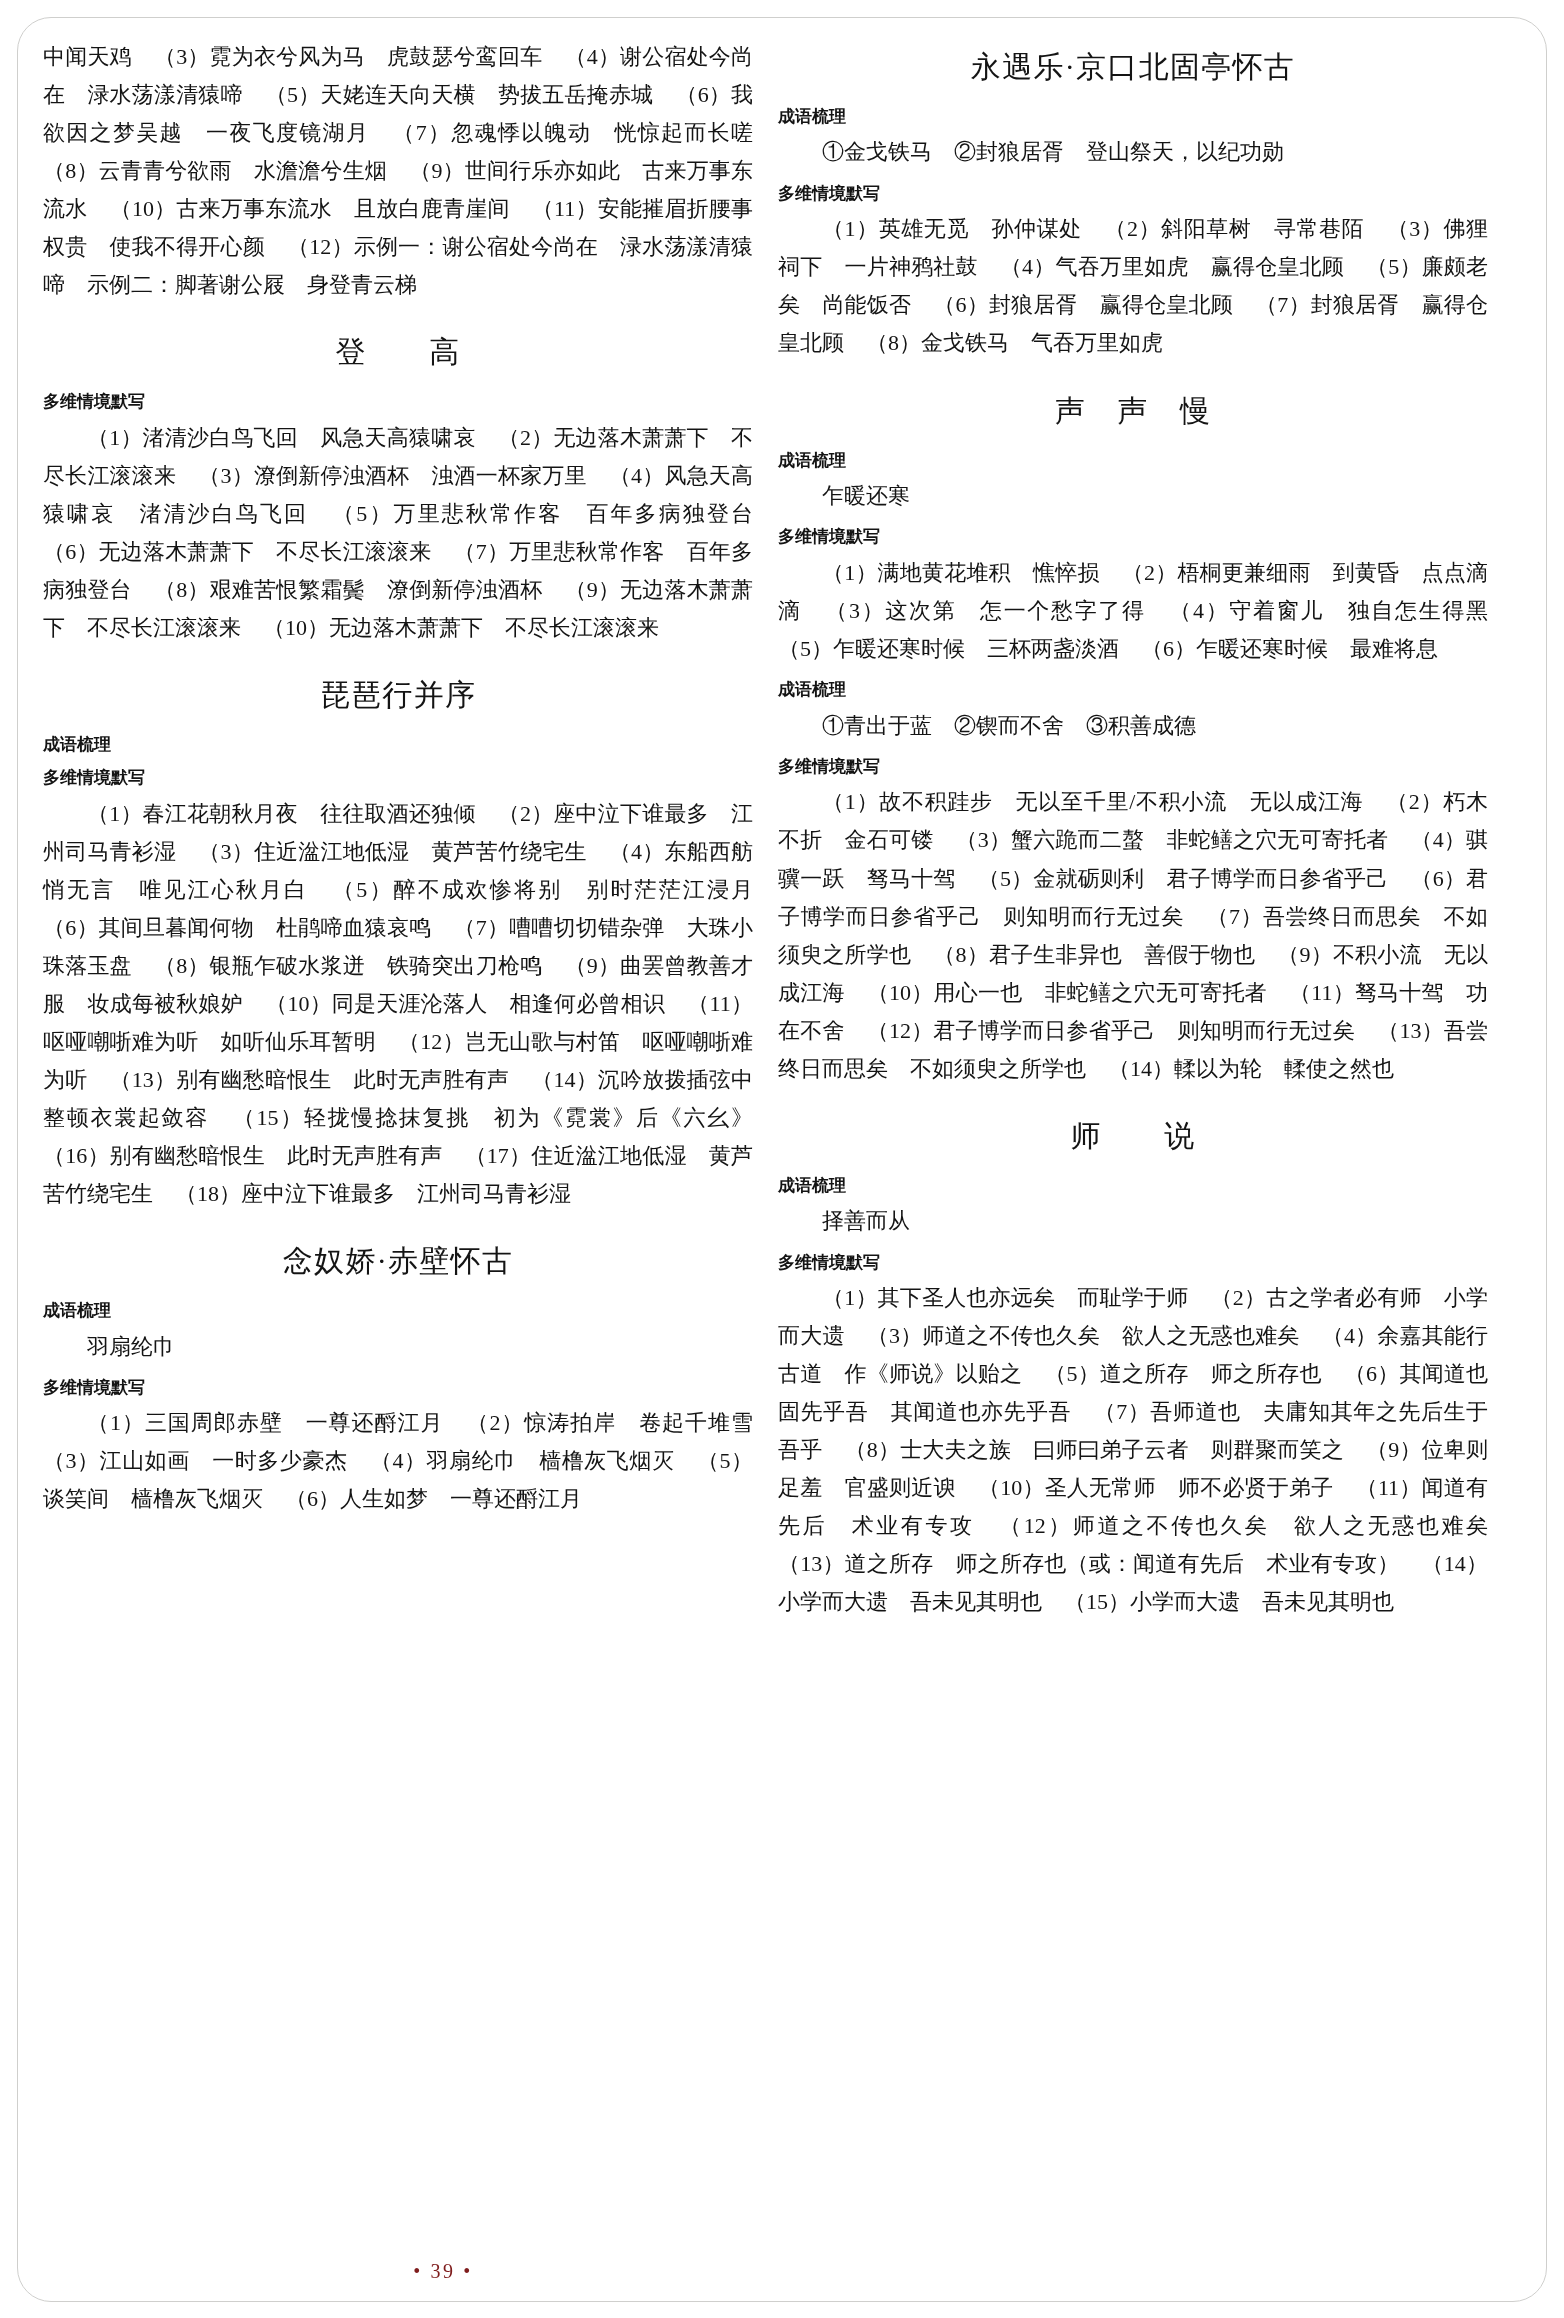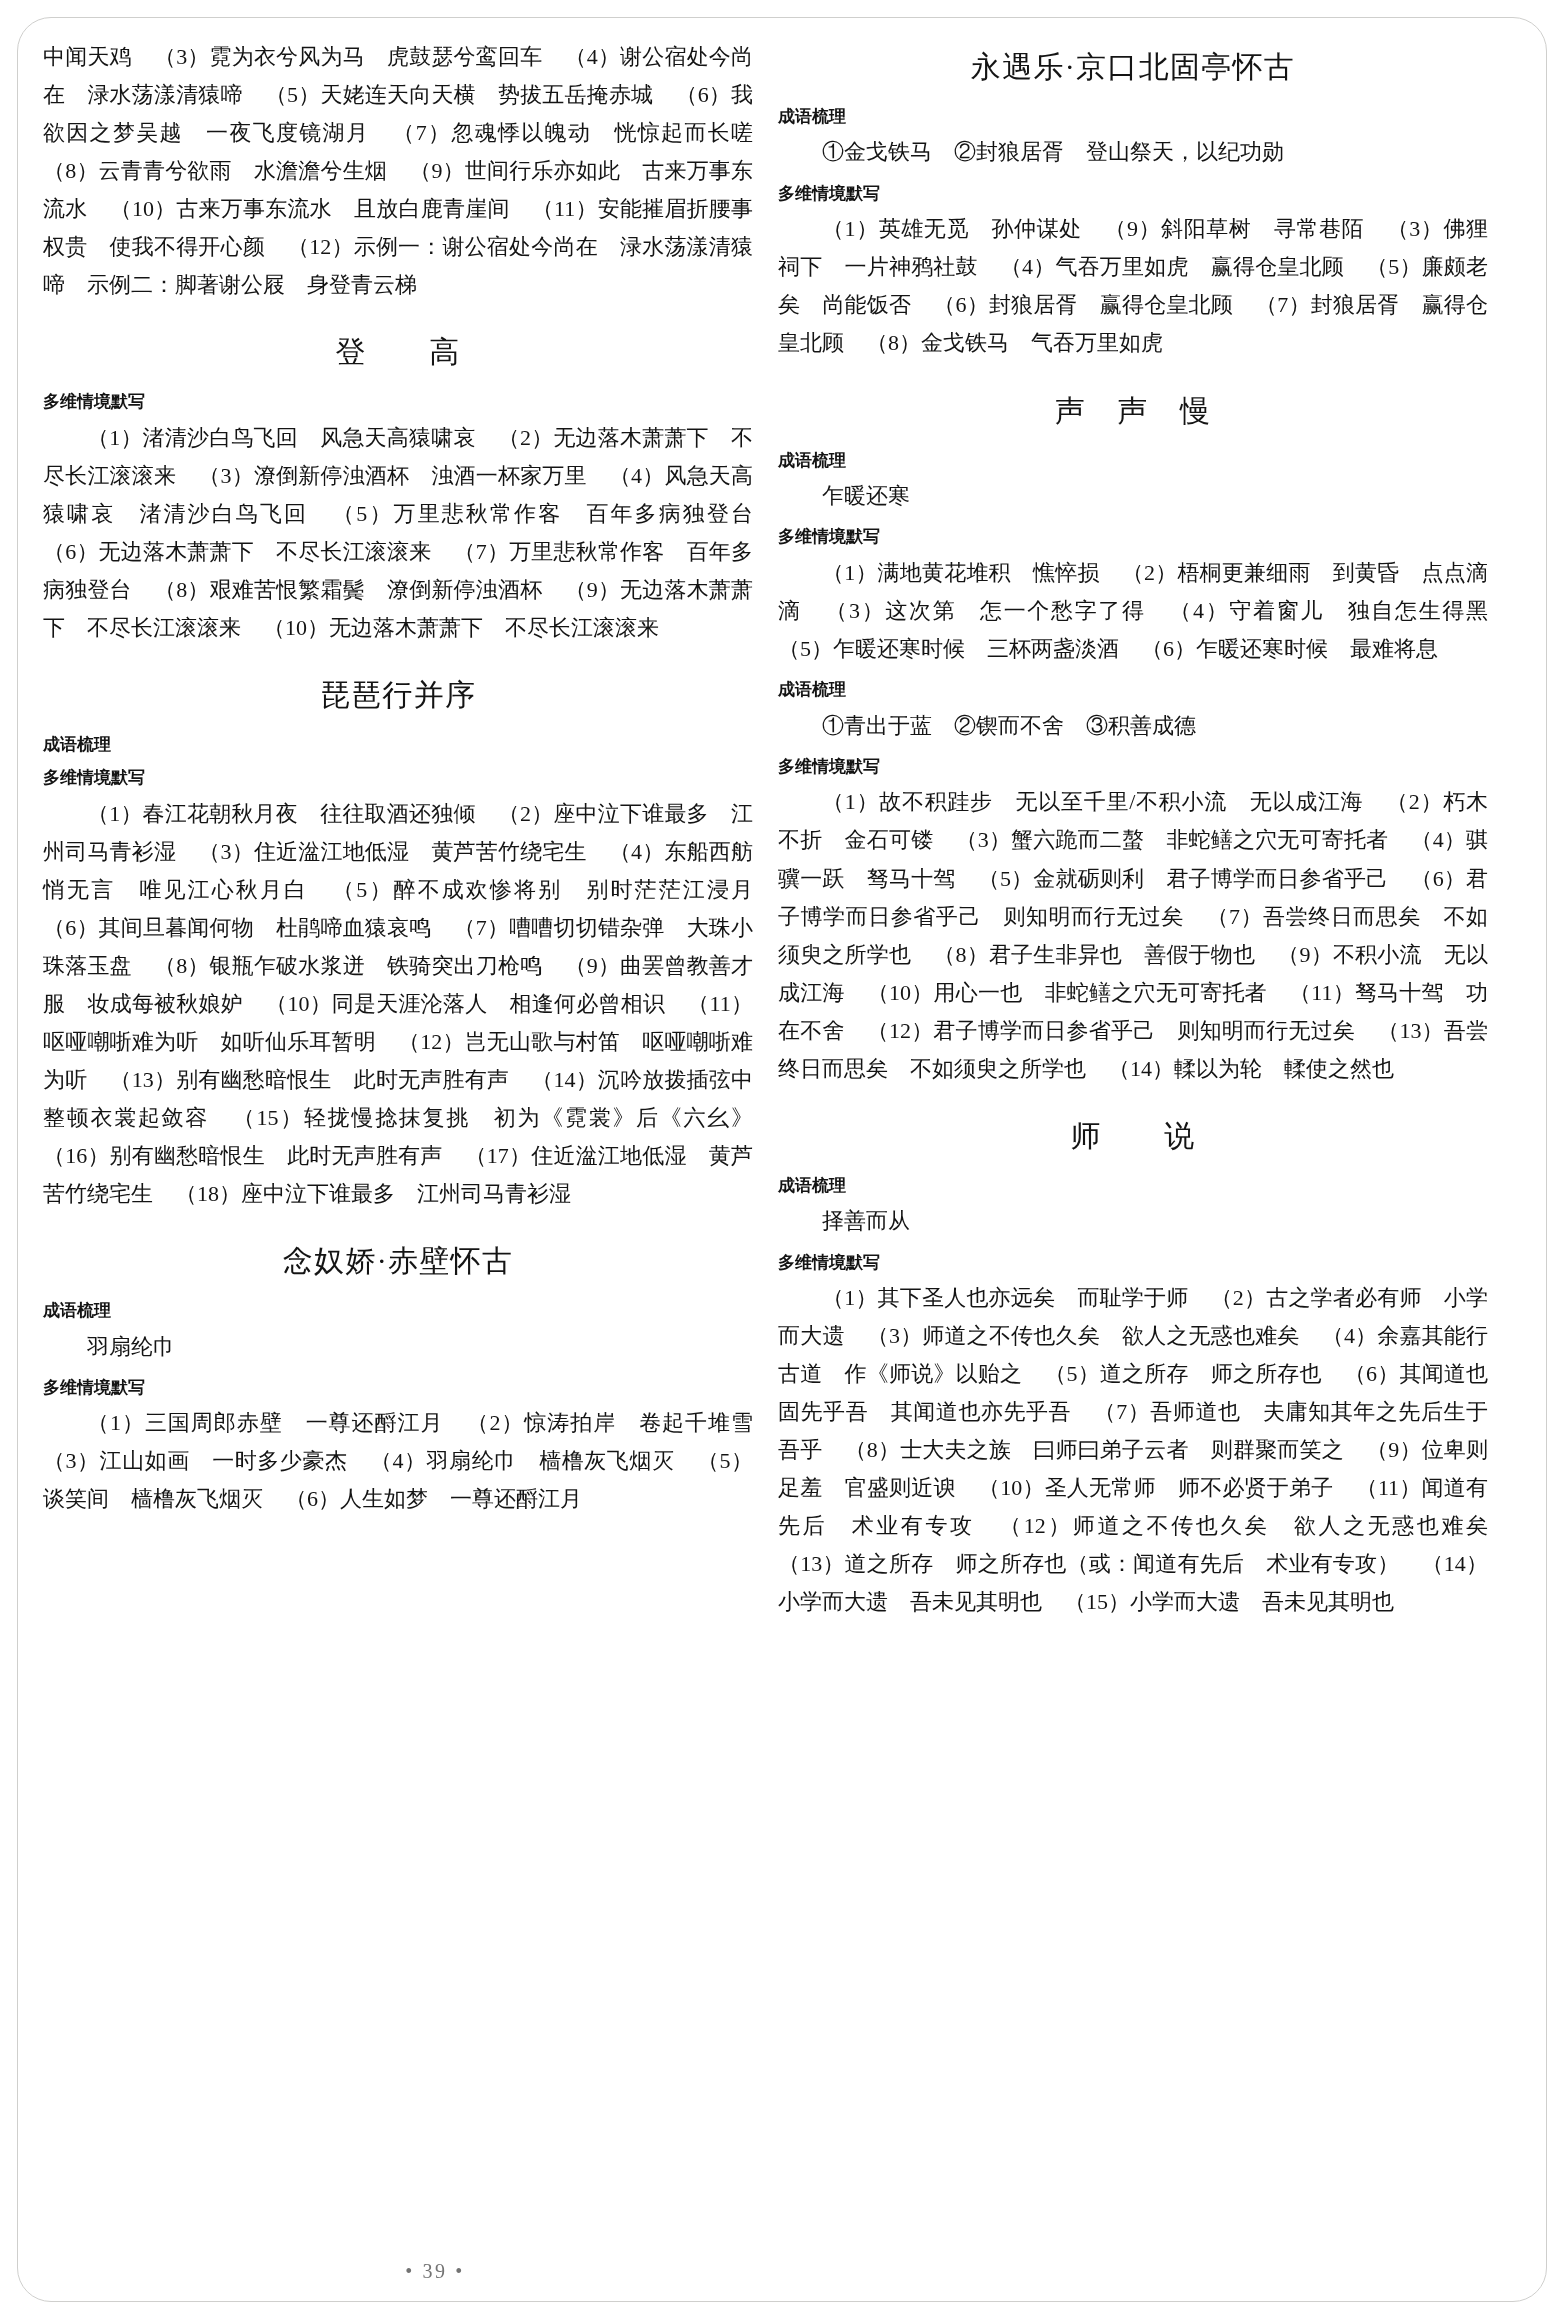--- a/index.html
+++ b/index.html
@@ -60,26 +60,26 @@
   .blk-text {
     margin: 0;
     font-size: 22px;
     line-height: 1.73;
     text-align: justify;
     text-indent: 2em;
   }
   .footer {
     position: absolute;
     bottom: 36px;
-    left: 356px;
+    left: 364px;
     width: 158px;
     text-align: center;
     font-size: 20px;
     letter-spacing: 2.6px;
-    color: #737373;
+    color: #7f1d1d;
   }
 </style>
 </head>
 <body>
 
 <div class="page">
   <div class="page-frame"></div>
 
   <div class="columns">
 
@@ -110,21 +110,21 @@
 
     </div>
 
     <div class="col col-right">
 
       <section class="sec">
         <h2 class="sec-title">永遇乐·京口北固亭怀古</h2>
         <p class="blk-label">成语梳理</p>
         <p class="blk-text">①金戈铁马　②封狼居胥　登山祭天，以纪功勋</p>
         <p class="blk-label">多维情境默写</p>
-        <p class="blk-text">（1）英雄无觅　孙仲谋处　（9）斜阳草树　寻常巷陌　（3）佛狸祠下　一片神鸦社鼓　（4）气吞万里如虎　赢得仓皇北顾　（5）廉颇老矣　尚能饭否　（6）封狼居胥　赢得仓皇北顾　（7）封狼居胥　赢得仓皇北顾　（8）金戈铁马　气吞万里如虎</p>
+        <p class="blk-text">（1）英雄无觅　孙仲谋处　（2）斜阳草树　寻常巷陌　（3）佛狸祠下　一片神鸦社鼓　（4）气吞万里如虎　赢得仓皇北顾　（5）廉颇老矣　尚能饭否　（6）封狼居胥　赢得仓皇北顾　（7）封狼居胥　赢得仓皇北顾　（8）金戈铁马　气吞万里如虎</p>
       </section>
 
       <section class="sec">
         <h2 class="sec-title">声　声　慢</h2>
         <p class="blk-label">成语梳理</p>
         <p class="blk-text">乍暖还寒</p>
         <p class="blk-label">多维情境默写</p>
         <p class="blk-text">（1）满地黄花堆积　憔悴损　（2）梧桐更兼细雨　到黄昏　点点滴滴　（3）这次第　怎一个愁字了得　（4）守着窗儿　独自怎生得黑　（5）乍暖还寒时候　三杯两盏淡酒　（6）乍暖还寒时候　最难将息</p>
       </section>
 

